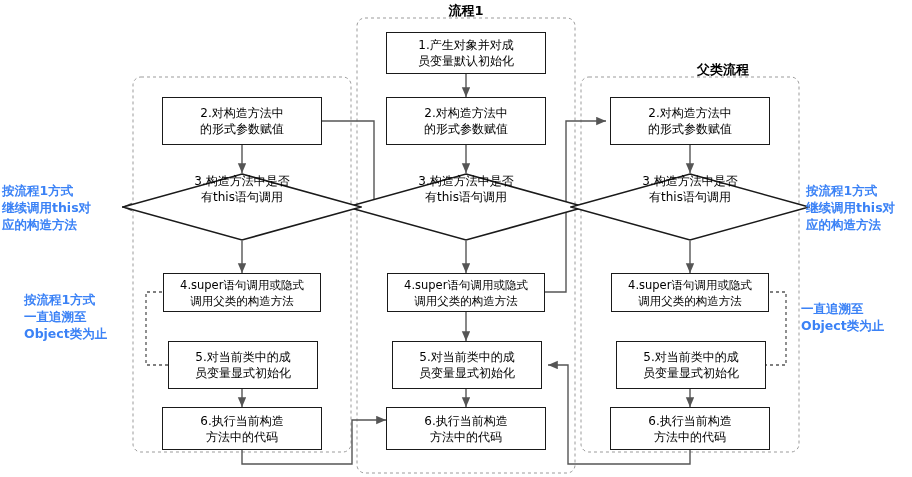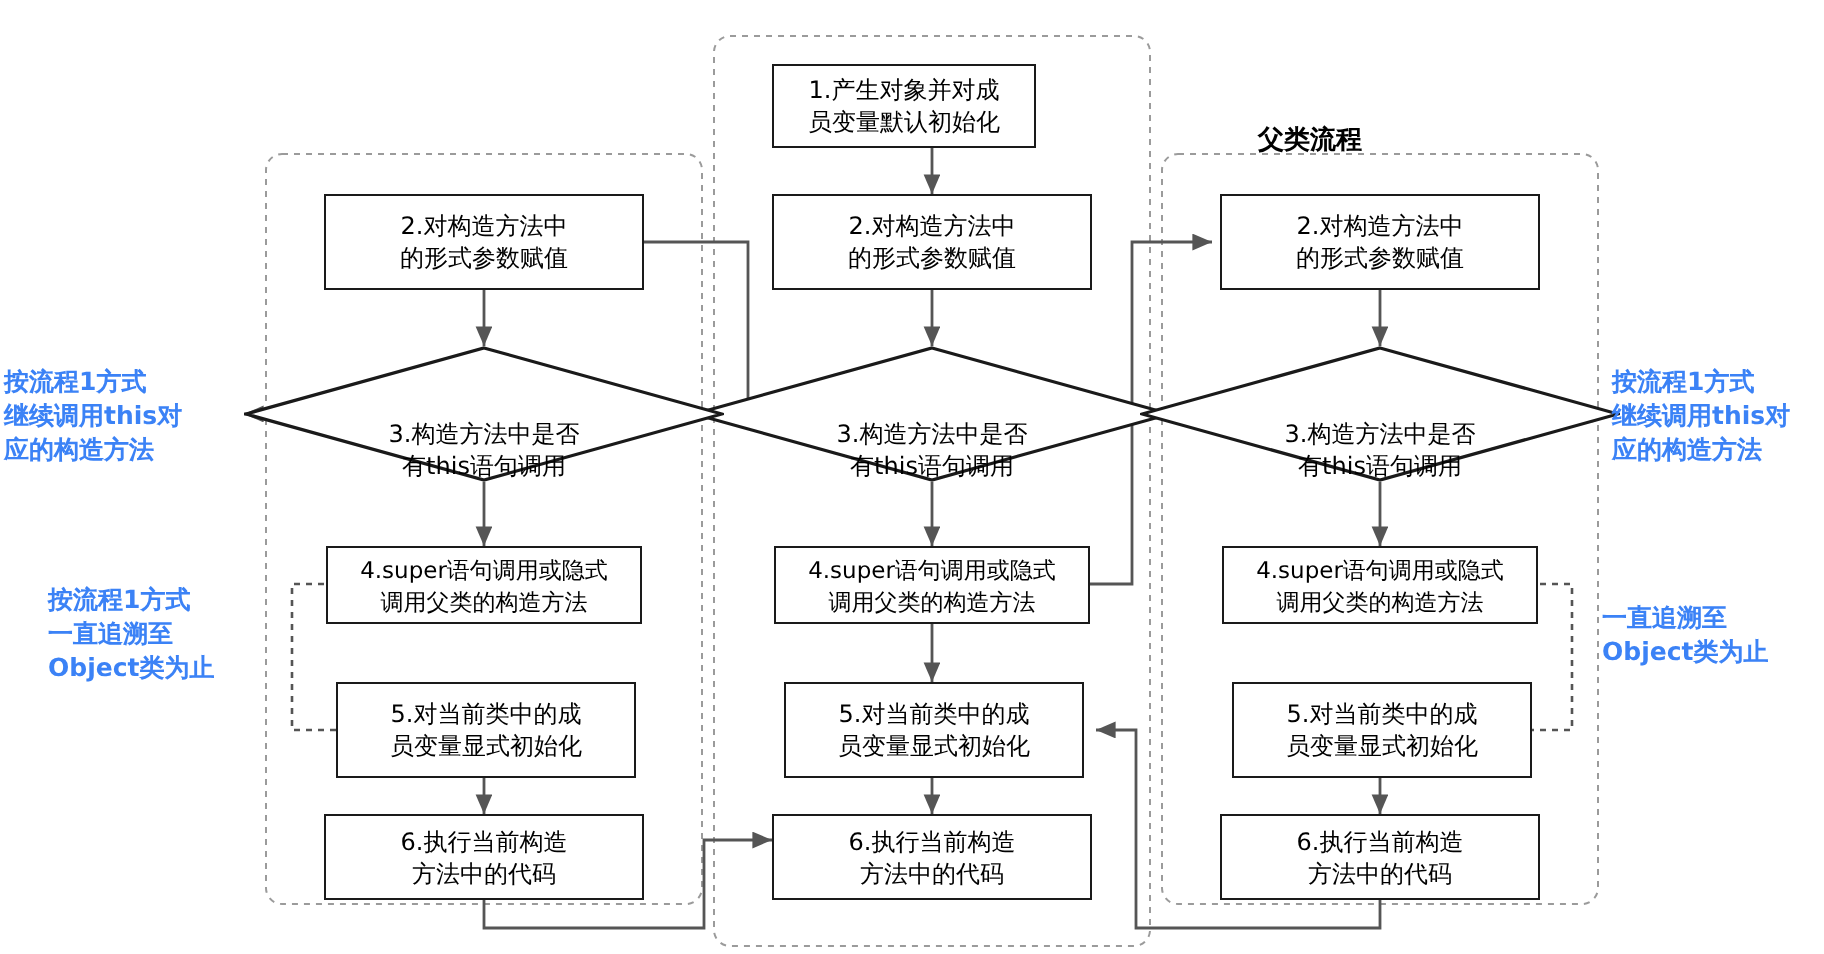--- a/index.html
+++ b/index.html
@@ -9,21 +9,21 @@
 
   .grp-title{position:absolute;font-size:13px;font-weight:bold;color:#000;
              letter-spacing:0px;white-space:nowrap;text-align:center;
              font-family:"DejaVu Sans",sans-serif;}
 
   .node{position:absolute;box-sizing:border-box;display:flex;align-items:center;
         justify-content:center;text-align:center;background:#fff;
         border:1.6px solid #1a1a1a;color:#000;font-size:12px;line-height:16px;
         font-family:"DejaVu Sans",sans-serif;padding:0 2px;}
 
-  .diamond{position:absolute;display:flex;align-items:flex-end;justify-content:center;
+  .diamond{position:absolute;display:flex;align-items:flex-start;justify-content:center;
            text-align:center;color:#000;font-size:12px;line-height:16px;
            font-family:"DejaVu Sans",sans-serif;}
   .diamond .dtext{position:relative;z-index:2;width:140px;}
   .diamond svg{position:absolute;left:0;top:0;}
 
   .note{position:absolute;font-size:12.5px;line-height:17px;font-weight:bold;
         color:#3b82f6;font-family:"DejaVu Sans",sans-serif;white-space:pre-line;}
   .note.right{text-align:left;}
   .note.left{text-align:left;}
 </style>
@@ -75,23 +75,24 @@
       <path d="M160,207 L122,207" marker-end="url(#ah)"></path>
       <path d="M770,207 L806,207" marker-end="url(#ah)"></path>
     </g>
 
     <g stroke="#555" stroke-width="1.3" fill="none" stroke-dasharray="3,3">
       <path d="M186,292 L146,292 L146,365 L186,365" marker-end="url(#ahd)"></path>
       <path d="M746,292 L786,292 L786,365 L746,365" marker-end="url(#ahd)"></path>
     </g>
   </svg>
 
-  <div class="grp-title" style="left:586px;top:61px;width:138px;">父类流程</div>
+  <div class="grp-title" style="left:397px;top:2px;width:138px;">流程1</div>
+  <div class="grp-title" style="left:654px;top:61px;width:138px;">父类流程</div>
 
-  <div class="node" style="left:386px;top:32px;width:132px;height:42px;">
+  <div class="node" style="left:386px;top:32px;width:160px;height:42px;">
     <span style="white-space:pre-line">1.产生对象并对成
 员变量默认初始化</span>
   </div>
   <div class="node" style="left:386px;top:97px;width:160px;height:48px;">
     <span style="white-space:pre-line">2.对构造方法中
 的形式参数赋值</span>
   </div>
   <div class="diamond" style="left:346px;top:173px;width:240px;height:68px;">
     <svg width="240" height="68" xmlns="http://www.w3.org/2000/svg">
       <polygon points="120,1 239,34 120,67 1,34" fill="#fff" stroke="#1a1a1a" stroke-width="1.6"></polygon>

